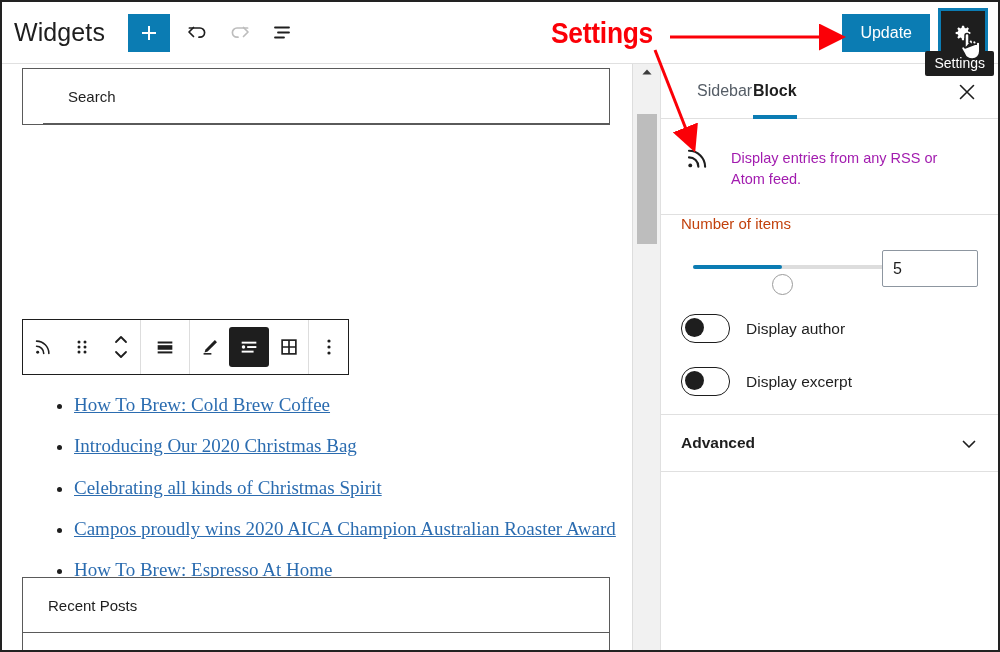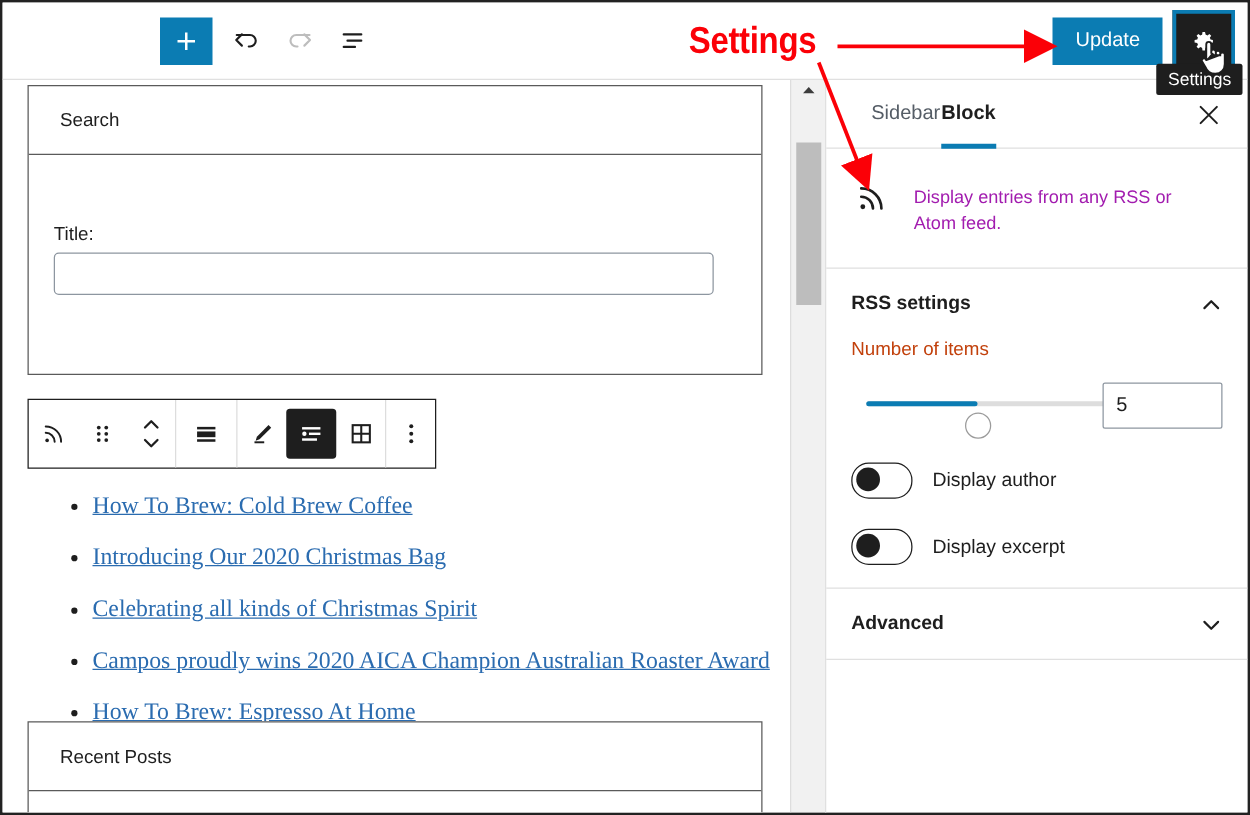--- a/index.html
+++ b/index.html
@@ -82,21 +82,21 @@
   .editor{
     position:absolute;left:0;top:62px;width:630px;bottom:0;
     background:#fff;overflow:hidden;
   }
   .widget-card{
     position:absolute;left:20px;
     width:588px;
     border:1px solid #5a5a5a;
     box-sizing:border-box;background:#fff;
   }
-  .widget-card.search{top:4px;}
+  .widget-card.search{top:4px;padding-left:20px;}
   .widget-card.recent{top:513px;height:110px;}
   .wc-head{
     height:55px;line-height:55px;
     padding-left:25px;font-size:15px;color:#1e1e1e;
     border-bottom:1px solid #5a5a5a;box-sizing:border-box;
   }
   .wc-body{height:175px;position:relative;}
   .wc-body-short{height:53px;}
   .field-label{
     position:absolute;left:20px;top:55px;
@@ -230,20 +230,21 @@
   .toggle-label{margin-left:16px;font-size:15.5px;color:#1e1e1e;}
 
   .panel-divider{border-top:1px solid #e0e0e0;}
 </style>
 </head>
 <body>
 
 <div id="page">
 
   <div class="topbar">
+    <div class="wp-title">Widgets</div>
 
     <button class="add-btn">
       <svg width="20" height="20" viewBox="0 0 20 20">
         <path d="M9 3h2v6h6v2h-6v6H9v-6H3V9h6z" fill="#fff"></path>
       </svg>
     </button>
 
     <div class="tb-icon undo">
       <svg width="24" height="24" viewBox="0 0 24 24">
         <path d="M8.5 6.5 4 11l4.5 4.5" fill="none" stroke="#1e1e1e" stroke-width="1.7" stroke-linecap="round" stroke-linejoin="round"></path>
@@ -277,24 +278,20 @@
       <path d="M9 20V7.5a2 2 0 0 1 4 0V15m0-1.5a1.8 1.8 0 0 1 3.6 0V16m0-1.6a1.8 1.8 0 0 1 3.6 0V17m0-1.2a1.8 1.8 0 0 1 3.6 0v7.3c0 4.5-3 7.9-7.6 7.9-4.2 0-6.6-2-7.8-5.3L5.6 21c-.5-1.3.3-2.4 1.6-2.4.8 0 1.4.5 1.8 1.4z" fill="#fff" stroke="#1e1e1e" stroke-width="1.5" stroke-linejoin="round"></path>
     </svg>
 
     <div class="settings-tip">Settings</div>
   </div>
 
   <div class="editor">
 
     <div class="widget-card search">
       <div class="wc-head">Search</div>
-      <div class="wc-body">
-        <div class="field-label">Title:</div>
-        <input class="title-input" type="text" value="" style="">
-      </div>
     </div>
 
     <div class="block-toolbar">
       <div class="tb-group">
         <div class="tb-btn">
           <svg width="22" height="22" viewBox="0 0 24 24">
             <circle cx="6.2" cy="17.8" r="1.6" fill="#1e1e1e"></circle>
             <path d="M5 11.2a7.8 7.8 0 0 1 7.8 7.8" fill="none" stroke="#1e1e1e" stroke-width="1.7" stroke-linecap="round"></path>
             <path d="M5 5.6A13.4 13.4 0 0 1 18.4 19" fill="none" stroke="#1e1e1e" stroke-width="1.7" stroke-linecap="round"></path>
           </svg>
@@ -402,26 +399,20 @@
 
     <div class="block-info">
       <svg class="bi-icon" width="30" height="30" viewBox="0 0 24 24">
         <circle cx="5.8" cy="17.9" r="1.55" fill="#1e1e1e"></circle>
         <path d="M4.8 11.5a7.5 7.5 0 0 1 7.5 7.5" fill="none" stroke="#1e1e1e" stroke-width="1.7" stroke-linecap="round"></path>
         <path d="M4.8 6.2A12.9 12.9 0 0 1 17.7 19" fill="none" stroke="#1e1e1e" stroke-width="1.7" stroke-linecap="round"></path>
       </svg>
       <div class="bi-desc">Display entries from any RSS or Atom feed.</div>
     </div>
 
-    <div class="panel-head">
-      <span>RSS settings</span>
-      <svg class="chev" width="18" height="18" viewBox="0 0 18 18">
-        <path d="M3.5 11.5 9 6l5.5 5.5" fill="none" stroke="#1e1e1e" stroke-width="1.7" stroke-linecap="round" stroke-linejoin="round"></path>
-      </svg>
-    </div>
 
     <div class="panel-body">
       <div class="ctrl-label">Number of items</div>
 
       <div class="slider-row">
         <div class="slider-track">
           <div class="slider-fill" id="sliderFill" style="width: 45%;"></div>
           <div class="slider-knob" id="sliderKnob" style="left: 79.1px;"></div>
         </div>
         <input class="num-input" type="text" value="5" style="">

